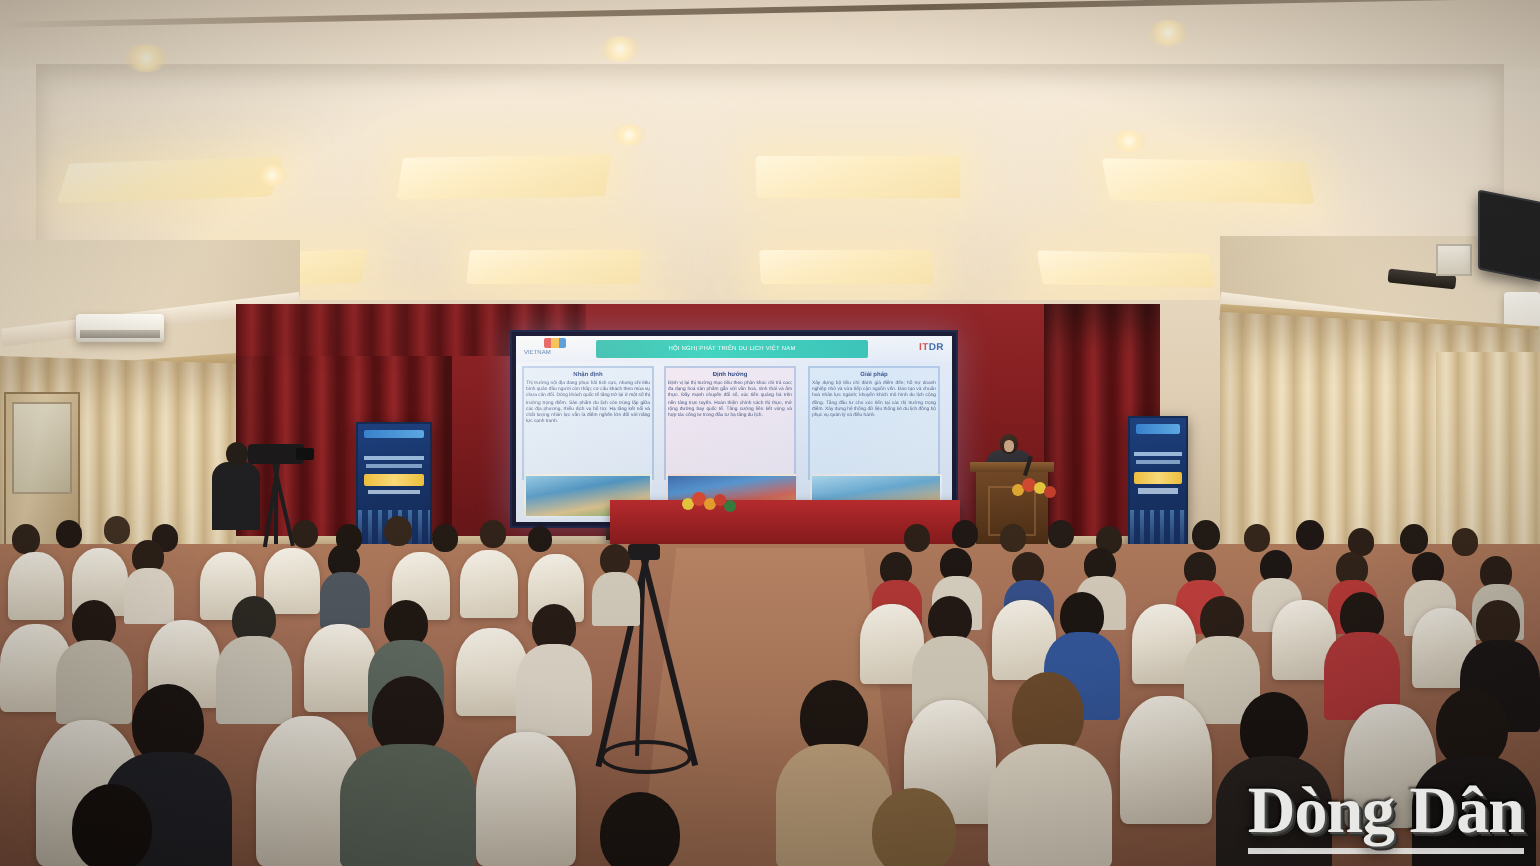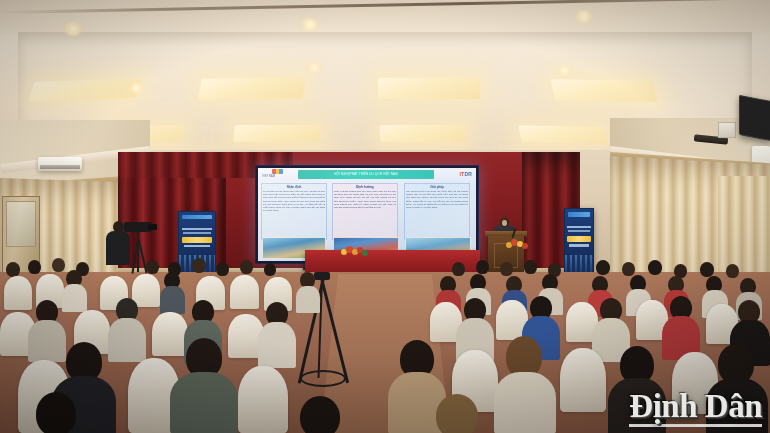--- a/index.html
+++ b/index.html
@@ -793,14 +793,14 @@
   <div class="person" style="left:300px;top:396px;">
       <div class="head" style="width:40px;height:42px;background:#171311;"></div>
     </div>
   <div class="person" style="left:436px;top:394px;">
       <div class="head" style="width:42px;height:44px;background:#8a6b42;"></div>
     </div>
 
   <div class="warmcast"></div>
   <div class="vignette"></div>
 
-  <div class="watermark">Định Dân</div>
+  <div class="watermark">Dòng Dân</div>
 </div>
 
 </body></html>

